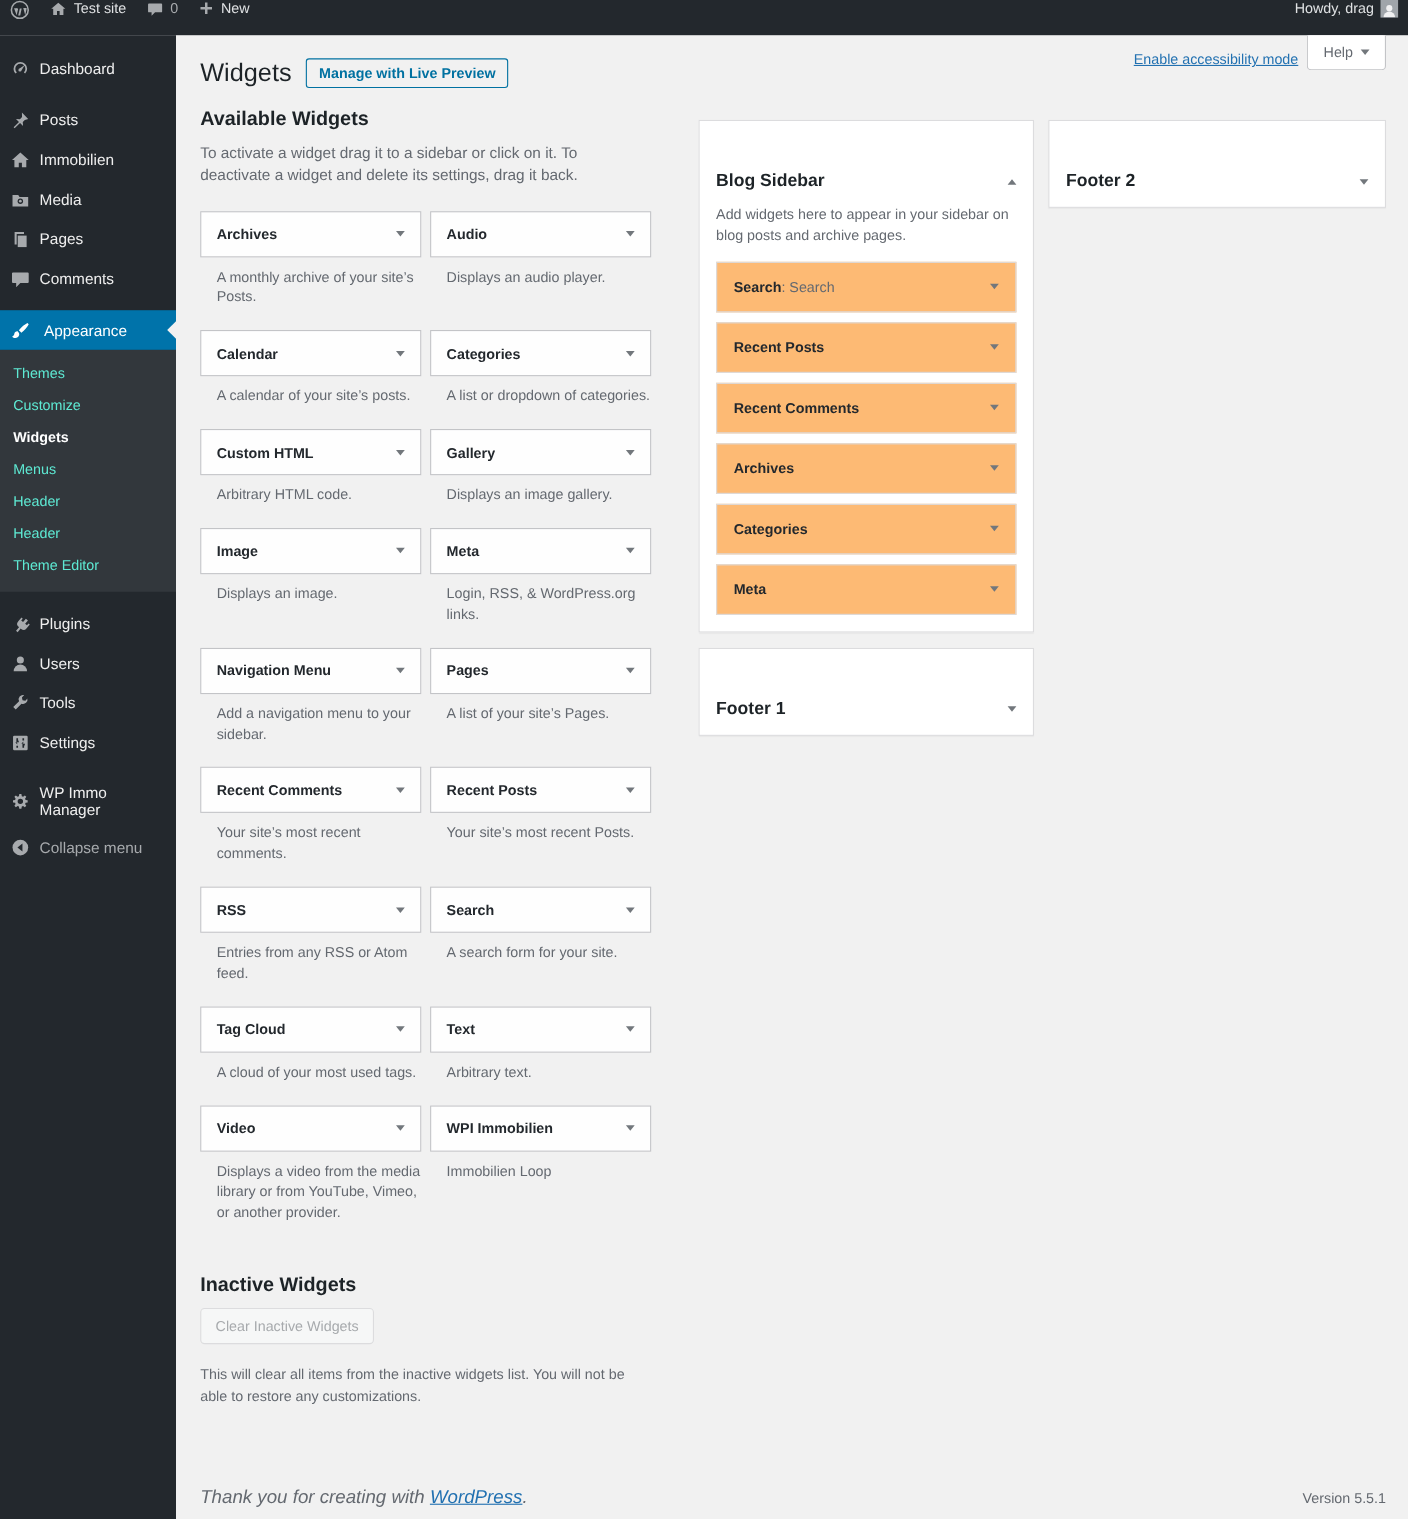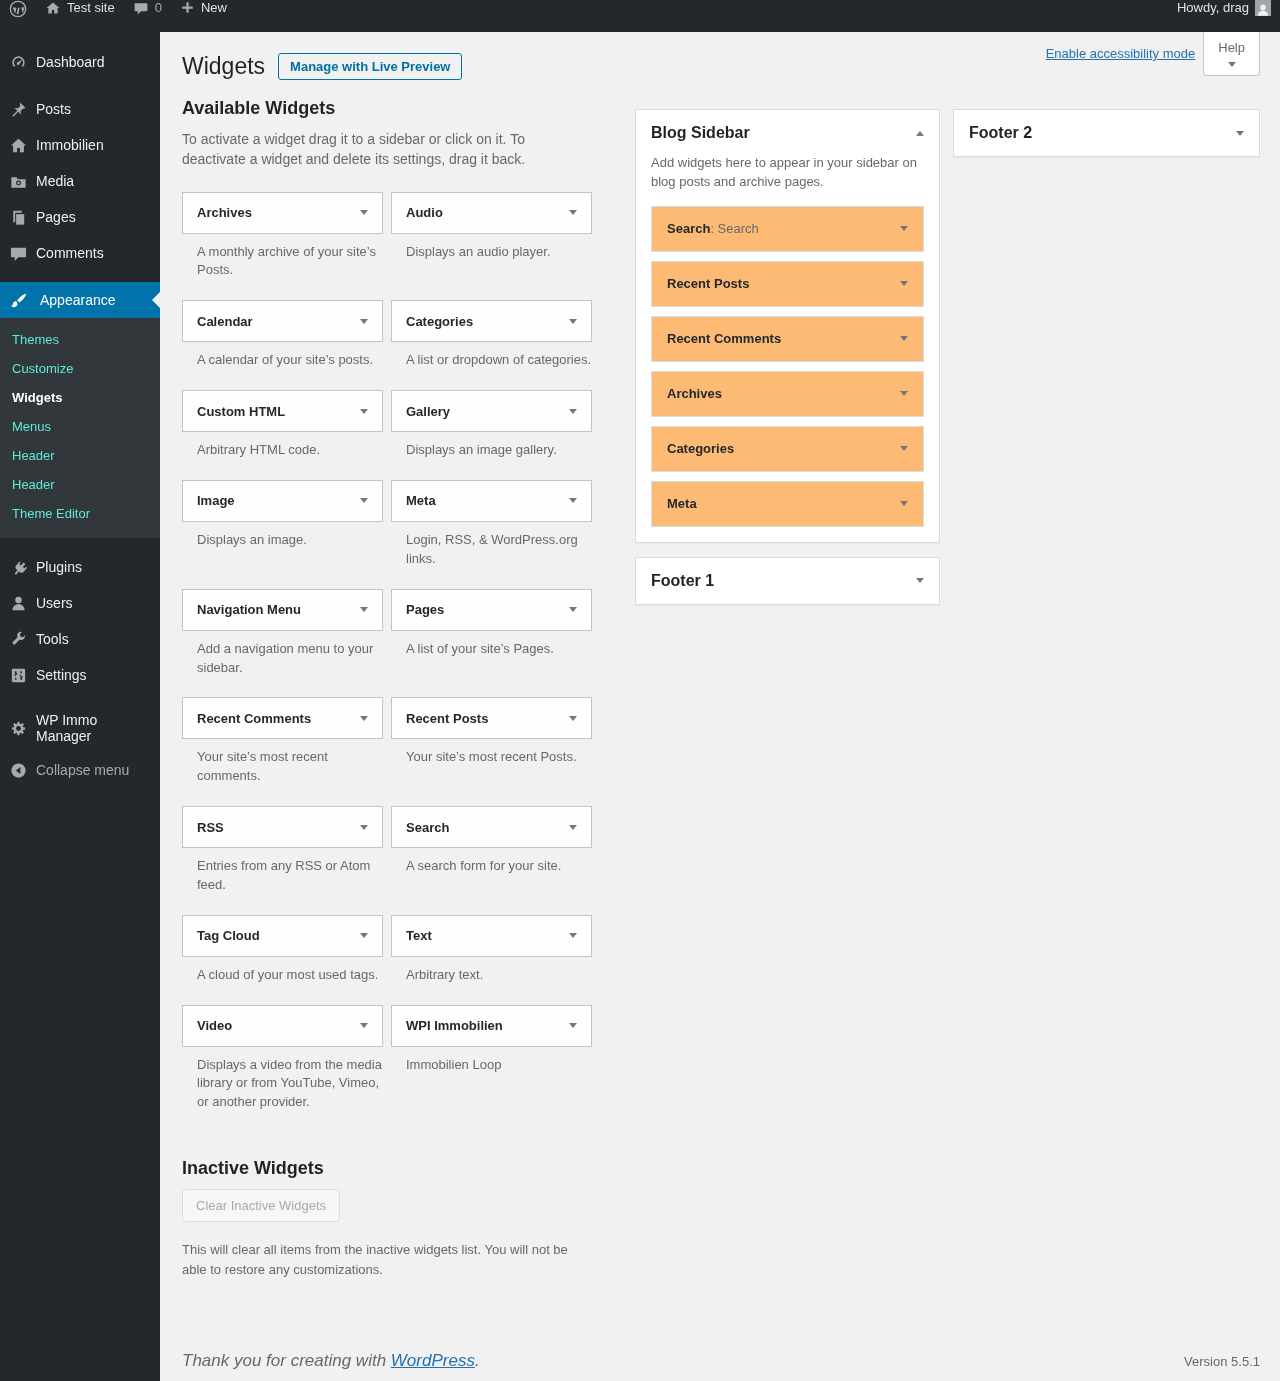--- a/index.html
+++ b/index.html
@@ -33,21 +33,21 @@
     border-top:8px solid transparent; border-bottom:8px solid transparent; border-right:8px solid #f1f1f1; }
   .submenu { background:#32373c; padding:7px 0 10px; }
   .submenu-item { padding:7px 12px; font-size:13px; color:#5eead4; cursor:pointer; }
   .submenu-item.current { color:#ffffff; font-weight:bold; }
   .menu-item.dim { color:#a7aaad; }
   
   .content { position:relative; flex:1; padding:0 20px 0 22px; min-height:1349px; }
   .screen-meta { position:absolute; top:0; right:20px; display:flex; align-items:flex-start; }
   .a11y-link { color:#2271b1; text-decoration:underline; font-size:13px; margin:14px 8px 0 0; cursor:pointer; }
   .help-tab { background:#ffffff; border:1px solid #c3c4c7; border-top:none; border-radius:0 0 4px 4px;
-    padding:8px 14px; color:#646970; display:flex; align-items:center; gap:7px; cursor:pointer;flex-direction:column; }
+    padding:8px 14px; color:#646970; display:flex; align-items:center; gap:7px; cursor:pointer; }
   .titlerow { display:flex; align-items:center; gap:13px; padding-top:21px; margin-bottom:18px; }
   .page-title { font-size:23px; font-weight:400; color:#1d2327; }
   .manage-btn { border:1px solid #0071a1; color:#0071a1; border-radius:3px; background:transparent;
     padding:5px 11px; font-size:13px; font-weight:bold; font-family:inherit; cursor:pointer; }
   .columns { display:flex; align-items:flex-start; }
   .col-available { width:412px; margin-right:41px; }
   .col-mid { width:305px; margin-right:13px; margin-top:11px; }
   .col-right { width:307px; margin-top:11px; }
   h2.section-h { font-size:18px; font-weight:bold; color:#1d2327; margin-bottom:10px; }
   .intro { color:#646970; font-size:14px; line-height:1.45; width:400px; margin-bottom:22px; }
@@ -61,21 +61,21 @@
   .tri-down { width:0; height:0; border-left:4px solid transparent; border-right:4px solid transparent; border-top:5px solid #72777c; }
   .tri-up { width:0; height:0; border-left:4px solid transparent; border-right:4px solid transparent; border-bottom:5px solid #72777c; }
   
   .inactive { margin-top:26px; }
   .inactive .intro { margin-bottom:30px; }
   .clear-btn { background:#f6f7f7; border:1px solid #dcdcde; color:#a7aaad; border-radius:4px;
     padding:8px 13px; font-size:13px; font-family:inherit; margin-bottom:18px; cursor:default; }
   .note { color:#646970; font-size:13px; line-height:1.5; width:400px; }
   
   .panel { background:#ffffff; border:1px solid #dcdcde; box-shadow:0 1px 1px rgba(0,0,0,.04); margin-bottom:14px; }
-  .panel-head { padding:14px 15px; display:flex; align-items:center; justify-content:space-between; cursor:pointer; }
+  .panel-head { padding:14px 15px; display:flex; align-items:center; justify-content:space-between; cursor:pointer;margin-top:32px; }
   .panel-title { font-size:16px; font-weight:bold; color:#1d2327; }
   .panel-desc { padding:0 15px; margin-top:-2px; color:#646970; font-size:13px; line-height:1.45; margin-bottom:14px; }
   .panel-widgets { padding:0 15px 15px; }
   .pw { background:#fdba74; border:1px solid #dcdcde; height:46px; padding:0 15px; margin-bottom:9px;
     display:flex; align-items:center; justify-content:space-between; cursor:grab; }
   .pw:last-child { margin-bottom:0; }
   .pw-t { font-size:13px; font-weight:bold; color:#23282d; }
   .pw-sub { font-weight:normal; color:#646970; }
   
   .page-footer { position:absolute; left:22px; right:20px; bottom:10px; display:flex; justify-content:space-between; align-items:baseline; }

